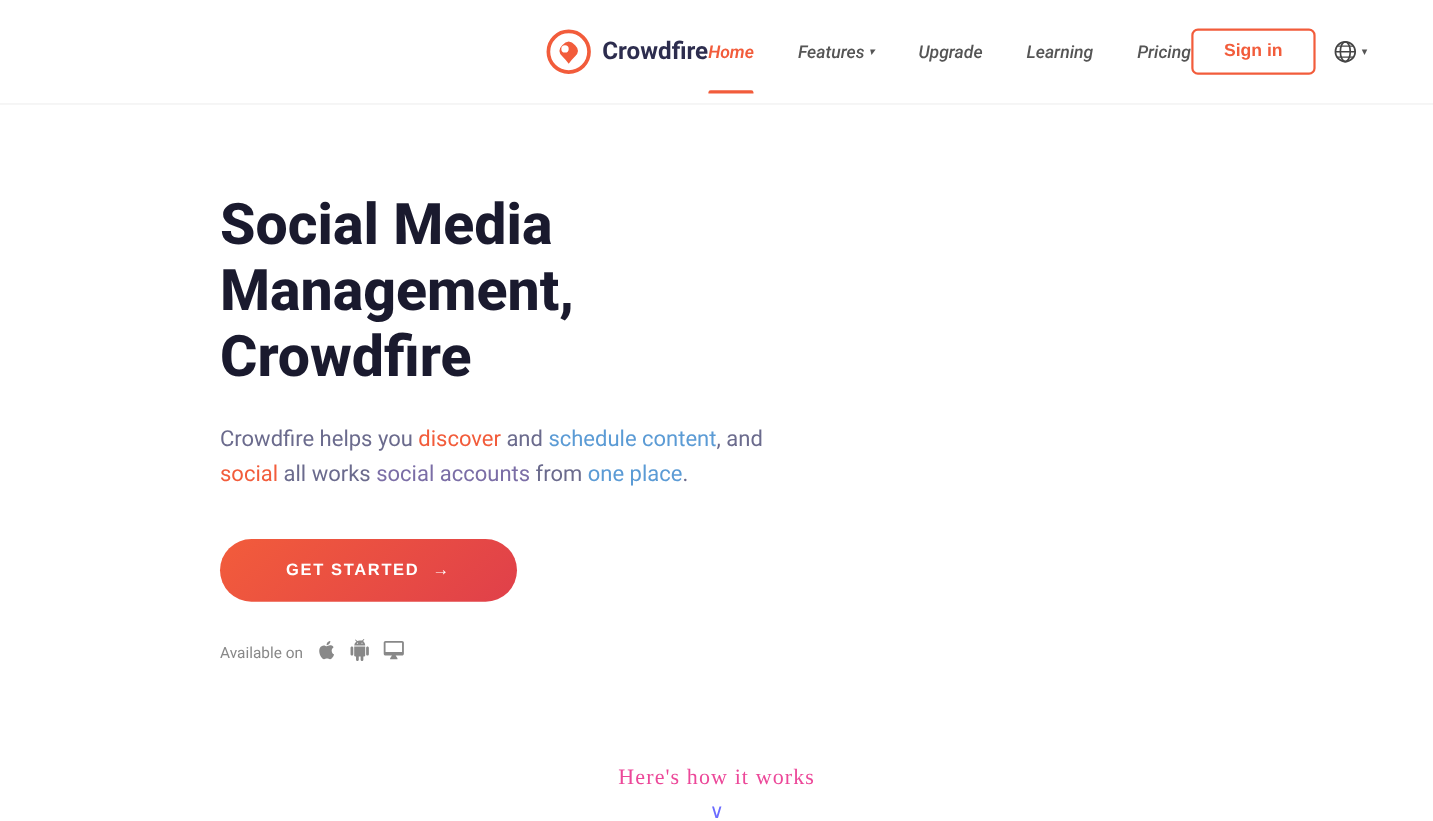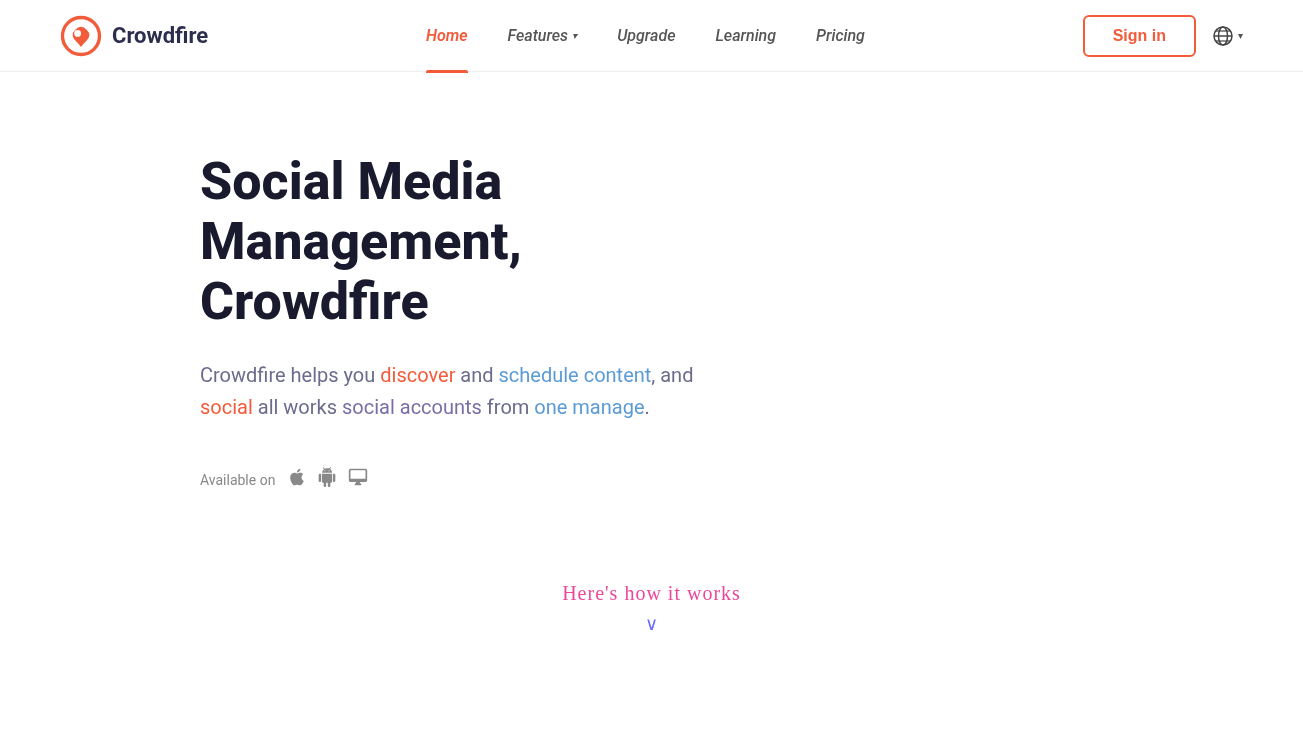--- a/index.html
+++ b/index.html
@@ -14,23 +14,23 @@
       color: #2d2d4e;
       width: 1303px;
       min-height: 746px;
       overflow-x: hidden;
     }
 
     
     .navbar {
       display: flex;
       align-items: center;
-      justify-content: space-between;
+      justify-content: flex-end;
       padding: 0 60px;
-      height: 72px;
+      height: 95px;
       border-bottom: 1px solid #eee;
       background: #fff;
     }
 
     .logo-area {
       display: flex;
       align-items: center;
       gap: 10px;
       text-decoration: none;
     }
@@ -257,23 +257,27 @@
       <span class="dropdown-arrow">▾</span>
     </button>
   </div>
 </nav>
 
 <section class="hero">
   <h1 class="hero-title">Social Media Management, Crowdfire</h1>
 
   <p class="hero-subtitle">
     <span>Crowdfire helps you </span><span class="highlight-orange">discover</span><span> and </span><span class="highlight-blue">schedule content</span><span>, and
-    </span><span class="highlight-orange">social</span><span> all works </span><span class="highlight-purple">social accounts</span><span> from </span><span class="highlight-blue">one manage</span><span>.</span>
+    </span><span class="highlight-orange">social</span><span> all works </span><span class="highlight-purple">social accounts</span><span> from </span><span class="highlight-blue">one place</span><span>.</span>
   </p>
 
+  <button class="cta-btn">
+    <span>GET STARTED</span>
+    <span>→</span>
+  </button>
 
   <div class="available-on">
     <span>Available on</span>
     <div class="platform-icons">
 
       <span class="platform-icon">
         <svg width="20" height="20" viewBox="0 0 24 24" fill="#888" xmlns="http://www.w3.org/2000/svg">
           <path d="M18.71 19.5c-.83 1.24-1.71 2.45-3.05 2.47-1.34.03-1.77-.79-3.29-.79-1.53 0-2 .77-3.27.82-1.31.05-2.3-1.32-3.14-2.53C4.25 17 2.94 12.45 4.7 9.39c.87-1.52 2.43-2.48 4.12-2.51 1.28-.02 2.5.87 3.29.87.78 0 2.26-1.07 3.8-.91.65.03 2.47.26 3.64 1.98-.09.06-2.17 1.28-2.15 3.81.03 3.02 2.65 4.03 2.68 4.04-.03.07-.42 1.44-1.38 2.83M13 3.5c.73-.83 1.94-1.46 2.94-1.5.13 1.17-.34 2.35-1.04 3.19-.69.85-1.83 1.51-2.95 1.42-.15-1.15.41-2.35 1.05-3.11z"></path>
         </svg>
       </span>

